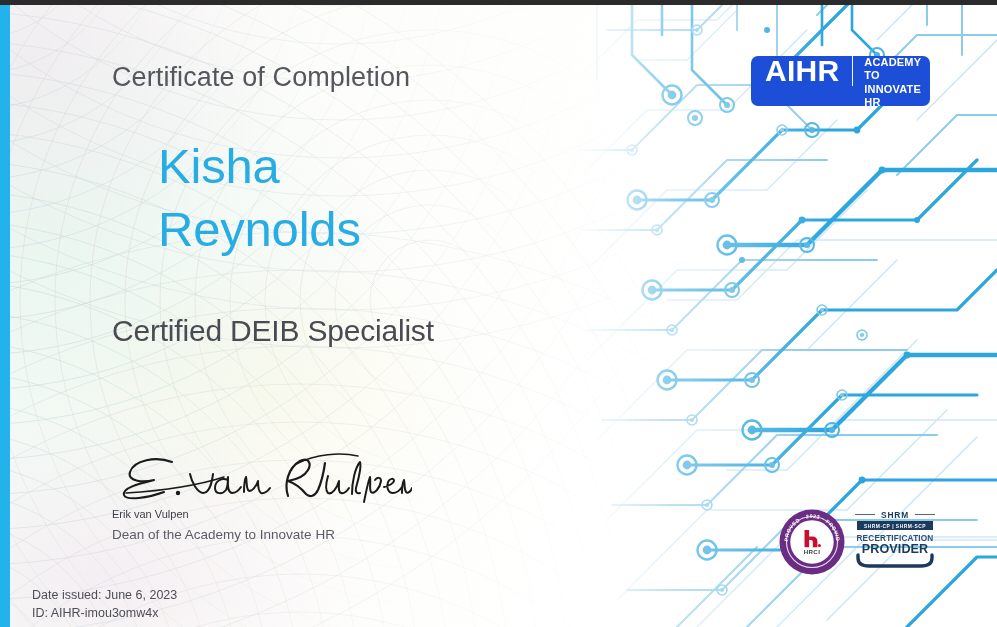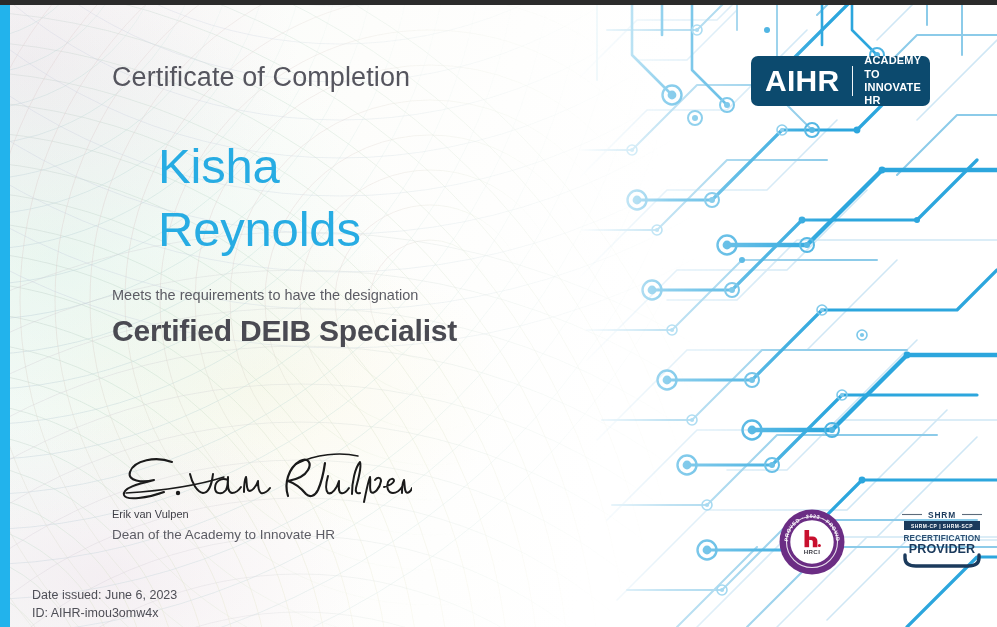--- a/index.html
+++ b/index.html
@@ -89,21 +89,21 @@
     position: absolute;
     left: 112px; top: 287px;
     font-size: 14.5px;
     font-weight: 400;
     color: #5c5c64;
   }
   .designation {
     position: absolute;
     left: 112px; top: 314px;
     font-size: 30px;
-    font-weight: 700;
+    font-weight: 400;
     color: #4a4a52;
     letter-spacing: -0.2px;
   }
 
   
   .sig-wrap {
     position: absolute;
     left: 112px; top: 450px;
     width: 300px; height: 56px;
   }
@@ -131,24 +131,24 @@
     line-height: 1.42;
     color: #4e4e56;
   }
   .footer span { display: block; }
 
   
   .logo {
     position: absolute;
     left: 751px; top: 56px;
     width: 179px; height: 50px;
-    background: #0c4a6e;
+    background: #1d4ed8;
     border-radius: 7px;
     display: flex;
-    align-items: center;
+    align-items: flex-start;
     z-index: 35;
   }
   .logo-mark {
     color: #ffffff;
     font-size: 30px;
     font-weight: 700;
     letter-spacing: 0.3px;
     padding-left: 14px;
     line-height: 1;
   }
@@ -170,21 +170,21 @@
 
   
   .badge-hrci {
     position: absolute;
     left: 779px; top: 509px;
     width: 66px; height: 66px;
     z-index: 35;
   }
   .badge-shrm {
     position: absolute;
-    left: 898px; top: 508px;
+    left: 851px; top: 508px;
     width: 88px; height: 60px;
     z-index: 35;
   }
   .badge-hrci svg, .badge-shrm svg { display: block; }
 </style>
 </head>
 <body>
 
 <div id="cert">
 
@@ -515,21 +515,20 @@
   </div>
 
   <div class="content">
     <div class="title">Certificate of Completion</div>
 
     <div class="recipient">
       <span class="ln">Kisha</span>
       <span class="ln">Reynolds</span>
     </div>
 
-    <div class="meets">Meets the requirements to have the designation</div>
     <div class="designation">Certified DEIB Specialist</div>
 
     <div class="sig-wrap">
       <svg width="300" height="56" viewBox="0 0 300 56" xmlns="http://www.w3.org/2000/svg">
         <g fill="none" stroke="#1a1a1a" stroke-linecap="round" stroke-linejoin="round">
 
           <path d="M60 12 C44 6, 22 10, 18 22 C15 31, 30 33, 42 30 C26 34, 10 38, 12 45 C14 51, 36 48, 52 42" stroke-width="2.1"></path>
           <path d="M14 43 C46 41, 84 36, 112 27" stroke-width="1.5"></path>
 
           <circle cx="66" cy="43" r="2.2" fill="#1a1a1a" stroke="none"></circle>

